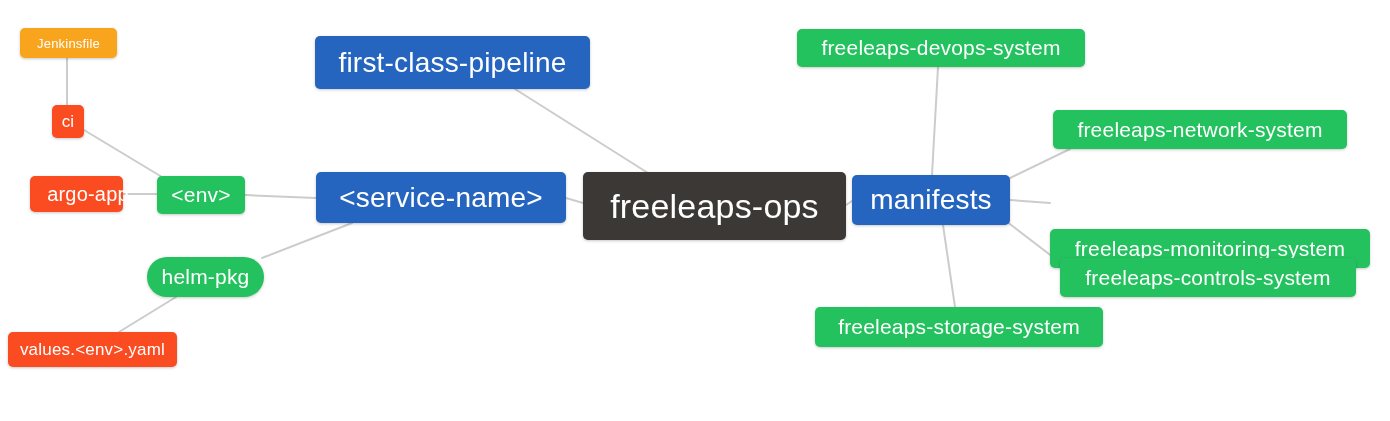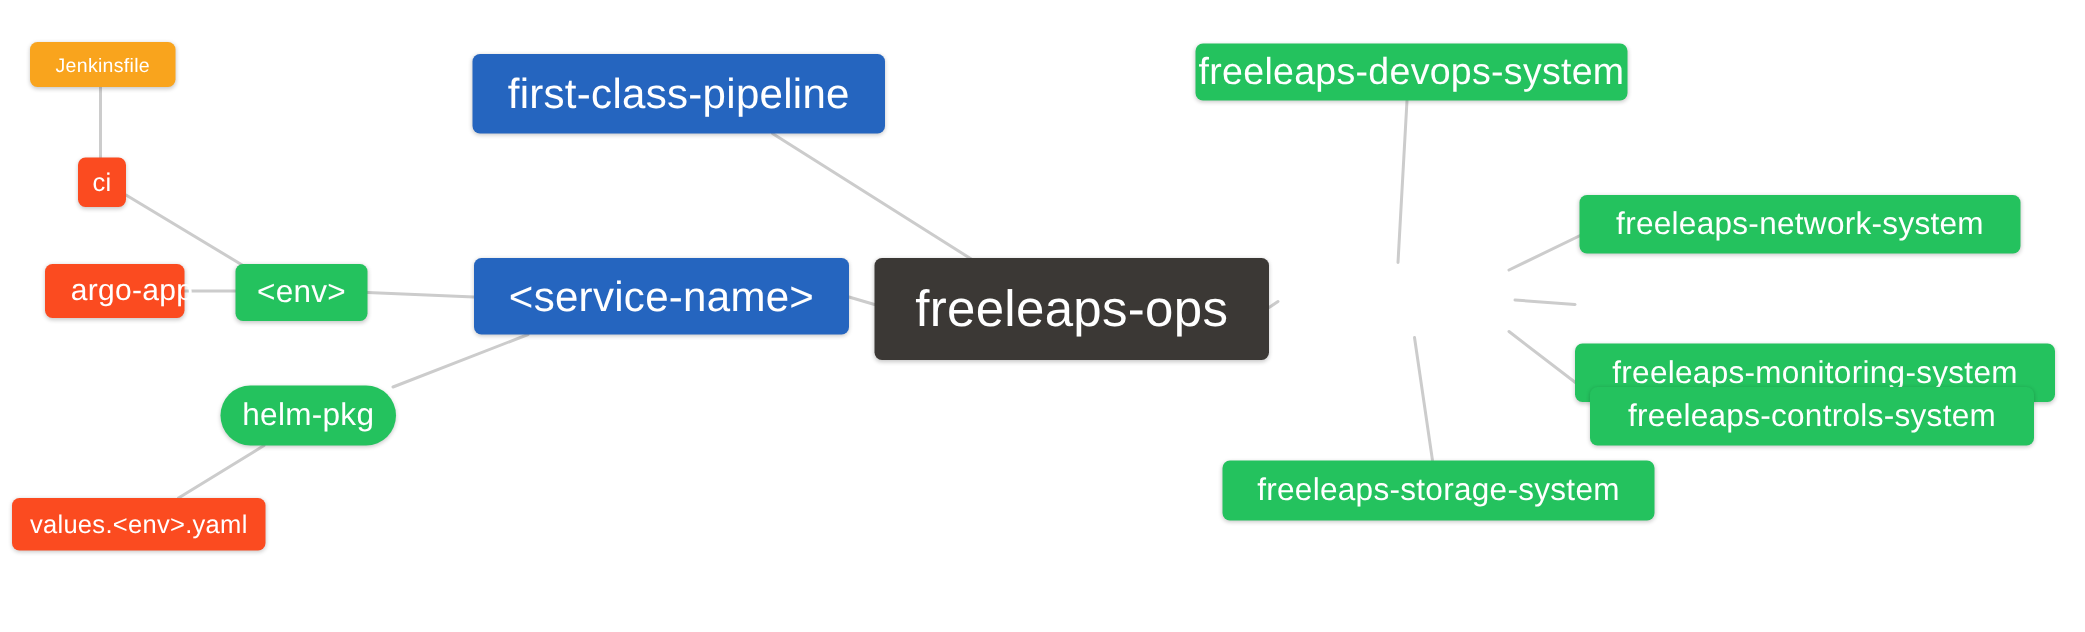--- a/index.html
+++ b/index.html
@@ -80,24 +80,25 @@
   <div class="node c-blue" style="left:315px; top:36px; width:275px; height:53px; font-size:28px;">first-class-pipeline</div>
 
   <div class="node c-blue" style="left:316px; top:172px; width:250px; height:51px; font-size:28px;">&lt;service-name&gt;</div>
 
   <div class="node c-green" style="left:147px; top:257px; width:117px; height:40px; font-size:21px;border-radius:20px;">helm-pkg</div>
 
   <div class="node c-red" style="left:8px; top:332px; width:169px; height:35px; font-size:17px;">values.&lt;env&gt;.yaml</div>
 
   <div class="node c-dark" style="left:583px; top:172px; width:263px; height:68px; font-size:34px;">freeleaps-ops</div>
 
+  <div class="node c-blue" style="left:852px; top:175px; width:158px; height:50px; font-size:28px;">manifests</div>
 
-  <div class="node c-green" style="left:797px; top:29px; width:288px; height:38px; font-size:25px;">freeleaps-devops-system</div>
+  <div class="node c-green" style="left:797px; top:29px; width:288px; height:38px; font-size:21px;">freeleaps-devops-system</div>
 
-  <div class="node c-green" style="left:1053px; top:110px; width:294px; height:39px; font-size:21px;margin-top:20px;">freeleaps-network-system</div>
+  <div class="node c-green" style="left:1053px; top:110px; width:294px; height:39px; font-size:21px;">freeleaps-network-system</div>
 
   <div class="node c-green" style="left:1050px; top:184px; width:320px; height:39px; font-size:21px;margin-top:45px;">freeleaps-monitoring-system</div>
 
   <div class="node c-green" style="left:1060px; top:258px; width:296px; height:39px; font-size:21px;">freeleaps-controls-system</div>
 
   <div class="node c-green" style="left:815px; top:307px; width:288px; height:40px; font-size:21px;">freeleaps-storage-system</div>
 
 </div>
 
 </body></html>

